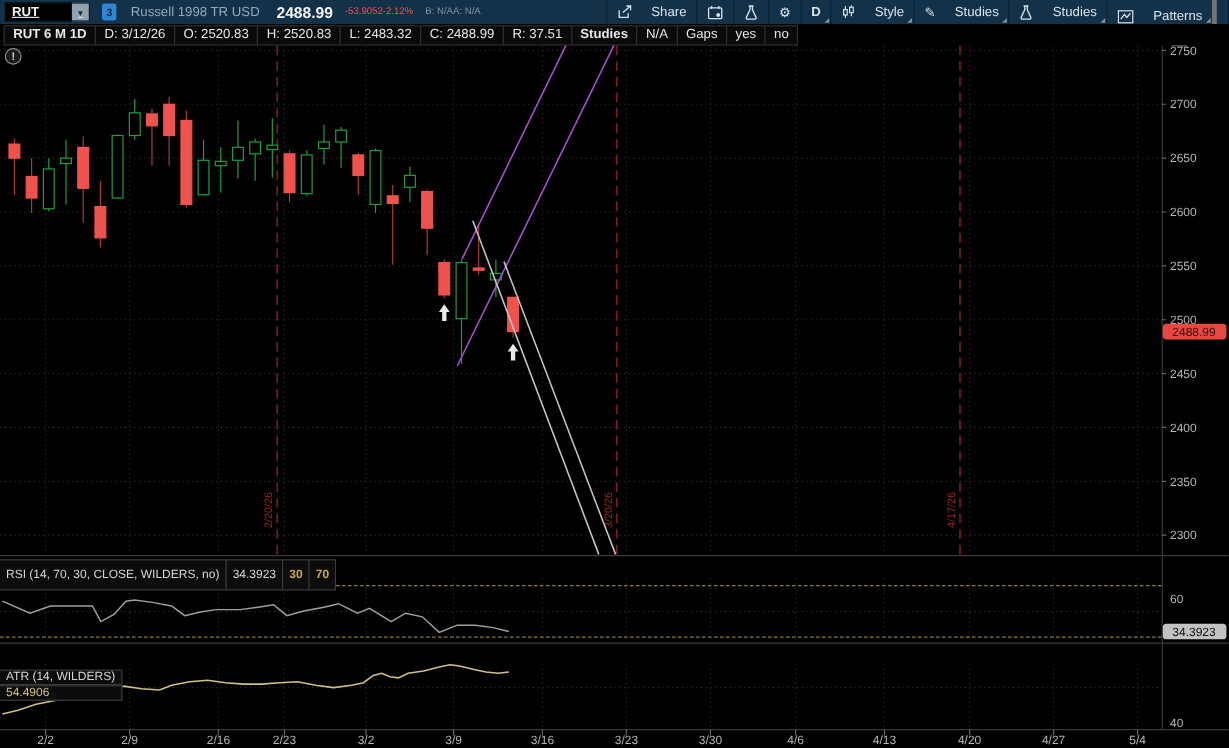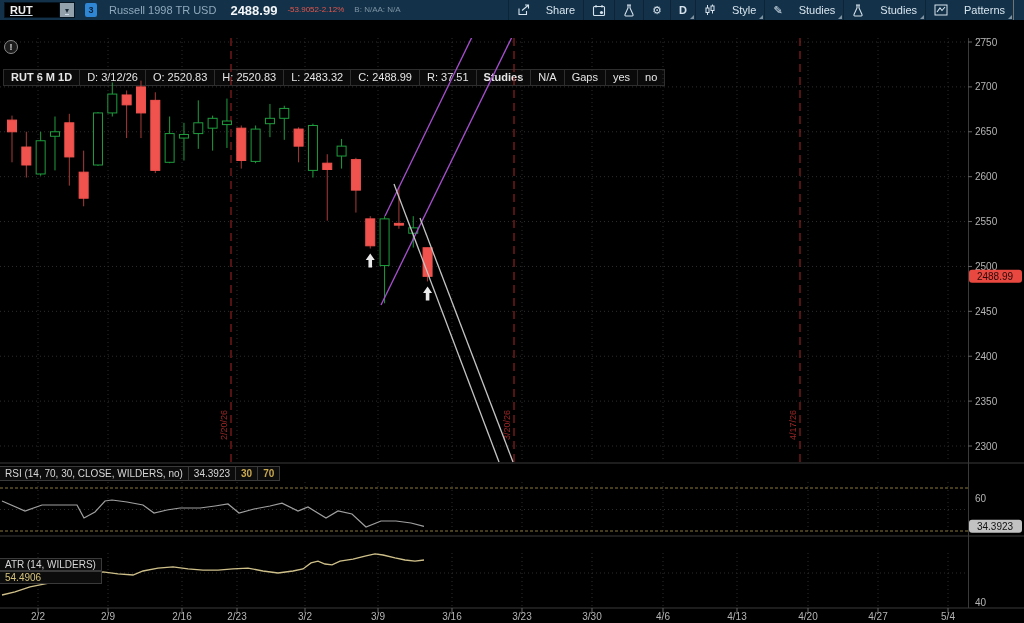--- a/index.html
+++ b/index.html
@@ -17,40 +17,40 @@
   .link-badge{margin-left:10px;width:12px;height:14px;background:#2f86d4;color:#0a2038;font-size:9px;
               font-weight:bold;border-radius:2px;display:flex;align-items:center;justify-content:center;}
   .desc{margin-left:12px;color:#8fa9bd;font-size:11px;}
   .last{margin-left:14px;color:#f3f6f8;font-weight:bold;font-size:13px;}
   .stack{margin-left:10px;display:flex;line-height:8px;font-size:8px;}
   .stack.red{color:#e4574e;}
   .stack.gray{color:#7e94a4;}
   .tb-right{margin-left:auto;display:flex;align-items:stretch;height:20px;margin-right:10px;}
   .tb-btn{position:relative;display:flex;align-items:center;gap:16px;padding:0 8px;color:#d7e4ee;
           border-left:1px solid #0c2536;cursor:default;white-space:nowrap;}
-  .tb-btn:last-child{border-right:1px solid #737373;}
+  .tb-btn:last-child{border-right:4px solid #737373;align-items:flex-end;}
   .tb-btn .glyph{font-family:"DejaVu Sans",sans-serif;font-size:11px;line-height:1;}
   .caret{position:absolute;right:1px;bottom:1px;width:0;height:0;
          border-left:4px solid transparent;border-bottom:4px solid #7f93a2;}
   .tb-icon{display:block;}
   
   .ohlcbar{position:absolute;top:20px;left:0;width:1024px;height:18px;background:#000;
-           display:flex;align-items:center;font-size:11px;color:#e6e6e6;margin-top:48px;}
+           display:flex;align-items:center;font-size:11px;color:#e6e6e6;}
   .chip{height:17px;display:flex;align-items:center;padding:0 7px;border:1px solid #2e2e2e;
         margin-left:-1px;background:#0a0a0a;white-space:nowrap;}
   .chip.first{margin-left:3px;font-weight:bold;}
   .chip.bold{font-weight:bold;}
   
   .chart-wrap{position:absolute;top:38px;left:0;width:1024px;height:585px;}
   svg#chart{position:absolute;top:0;left:0;}
   .info-icon{position:absolute;left:4px;top:2px;width:14px;height:14px;border:1px solid #8c8c8c;
              border-radius:50%;background:#1b1b1b;color:#d2d2d2;font-size:9px;font-weight:bold;
              display:flex;align-items:center;justify-content:center;line-height:1;}
   .study-row{position:absolute;left:0;display:flex;height:15px;font-size:10px;}
-  .study-row .cell{height:15px;display:flex;align-items:center;padding:0 5px;background:#0c0c0c;
+  .study-row .cell{height:26px;display:flex;align-items:center;padding:0 5px;background:#0c0c0c;
                    border:1px solid #3a3a3a;margin-left:-1px;color:#d6d6d6;white-space:nowrap;}
   .study-row .cell.gold{color:#c9a94f;font-weight:bold;text-align:right;}
   .study-row.rsi{top:428px;}
   .study-row.atr{top:520px;flex-direction:column;}
 </style>
 </head>
 <body>
 
 <div class="app">
 

